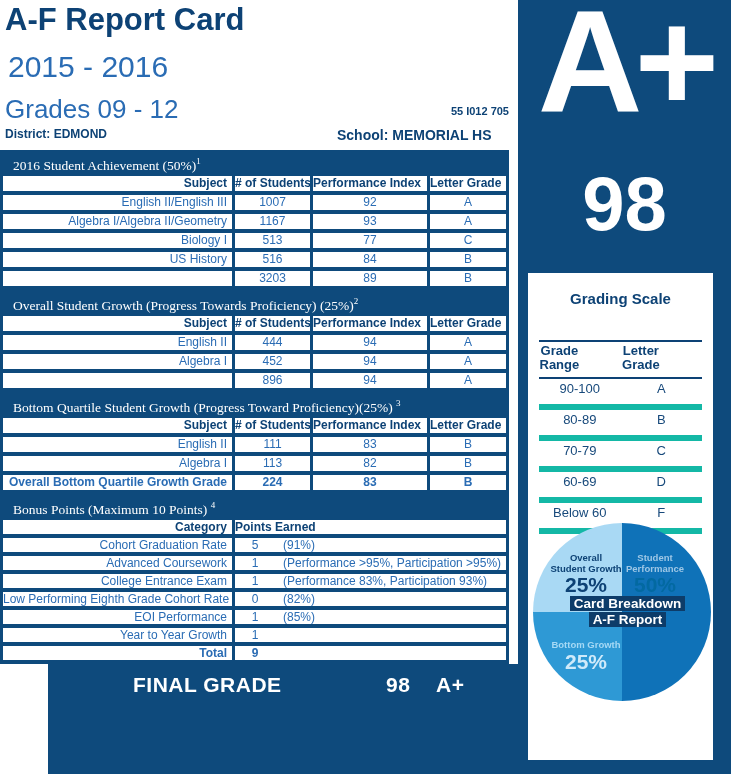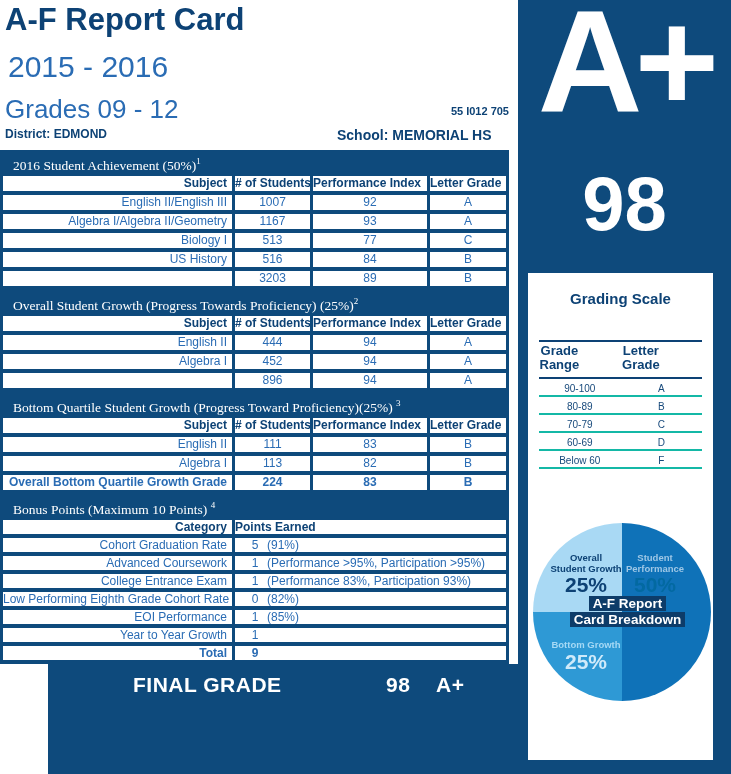--- a/index.html
+++ b/index.html
@@ -29,21 +29,21 @@
     background:#ffffff; height:15px; line-height:15px; font-size:12px;
     padding:0; overflow:hidden; white-space:nowrap;
   }
   table.bonus th, table.bonus td { height:14px; line-height:14px; }
   table.data th { font-weight:bold; color:#0d4275; text-align:left; }
   table.data td { color:#2a6cb4; text-align:center; }
   .subj { text-align:right !important; padding-right:5px !important; }
   .bold-row th, .bold-row td { font-weight:bold; }
   td.points-val { text-align:left !important; }
   .pts-num { display:inline-block; width:24px; margin-left:8px; text-align:center; }
-  .pts-detail { margin-left:0; }
+  .pts-detail { margin-left:16px; }
 
   
   .final-band { position:absolute; left:0; top:664px; width:731px; height:110px; background:#0e4a7c;margin-left:48px; }
   .final-band span { position:absolute; top:9px; color:#ffffff; font-size:21px; font-weight:bold; letter-spacing:0.5px; }
   .final-label { left:85px; }
   .final-score { left:338px; }
   .final-grade { left:388px; }
 
   
   .right-col { position:absolute; left:518px; top:0; width:213px; height:774px; background:#0e4a7c; }
@@ -55,22 +55,22 @@
   .scale-card { position:absolute; left:10px; top:273px; width:185px; height:487px; background:#ffffff; }
   .scale-title { margin-top:17px; text-align:center; font-size:15px; line-height:17px;
                  font-weight:bold; color:#0d4275; }
   .scale-line { position:absolute; left:11px; width:163px; border-top:2px solid #0d4275; }
   .line-1 { top:67px; }
   .line-2 { top:104px; }
   .scale-heads { position:absolute; top:71px; left:11px; width:163px; display:flex; text-align:center;
                  font-size:13px; line-height:14px; font-weight:bold; color:#0d4275; }
   .scale-heads div { width:50%; }
   .scale-rows { position:absolute; top:106px; left:11px; width:163px; }
-  .scale-row { display:flex; height:18px; line-height:19px; border-bottom:2px solid #14b8a6;
-               font-size:10px; color:#17497b; text-align:center; }
+  .scale-row { display:flex; height:31px; line-height:19px; border-bottom:6px solid #14b8a6;
+               font-size:13px; color:#17497b; text-align:center; }
   .scale-row div { width:50%; }
 
   
   .pie { position:absolute; left:5px; top:250px; width:178px; height:178px; border-radius:50%; }
   .pie-label { position:absolute; text-align:center; }
   .pl-small { font-size:9.5px; line-height:10.5px; font-weight:bold; }
   .pl-pct   { font-size:21px; line-height:22px; font-weight:bold; }
   .lab-overall { left:8px; top:280px; width:100px; color:#0d4275; }
   .lab-student { left:87px; top:280px; width:80px; }
   .lab-student .pl-small { color:#9ec7e6; }
@@ -325,19 +325,19 @@
       <div class="pie-label lab-student">
         <div class="pl-small">Student</div>
         <div class="pl-small">Performance</div>
         <div class="pl-pct">50%</div>
       </div>
       <div class="pie-label lab-bottom">
         <div class="pl-small">Bottom Growth</div>
         <div class="pl-pct">25%</div>
       </div>
       <div class="pie-center">
+        <div><span>Card Breakdown</span></div>
         <div><span>A-F Report</span></div>
-        <div><span>Card Breakdown</span></div>
       </div>
     </div>
   </div>
 
 </div>
 
 </body></html>

